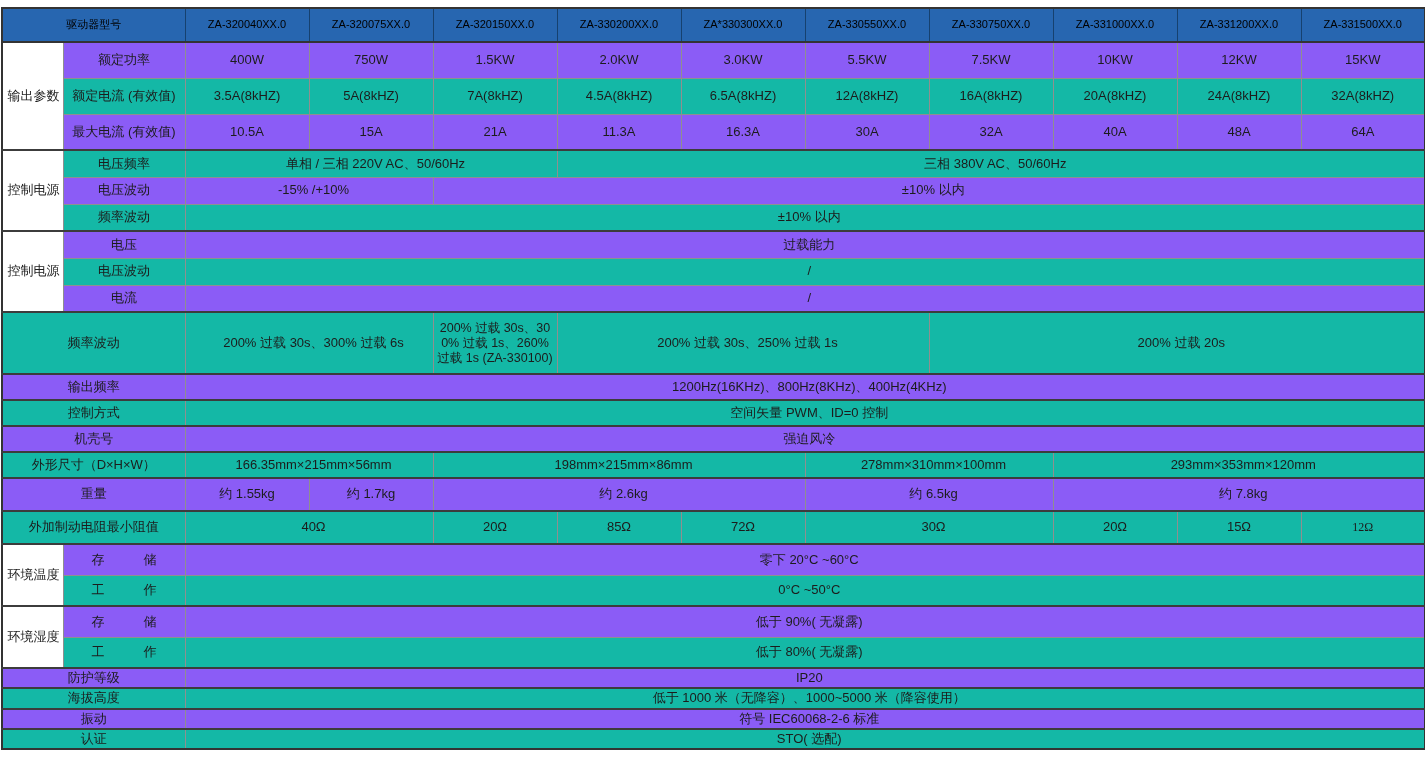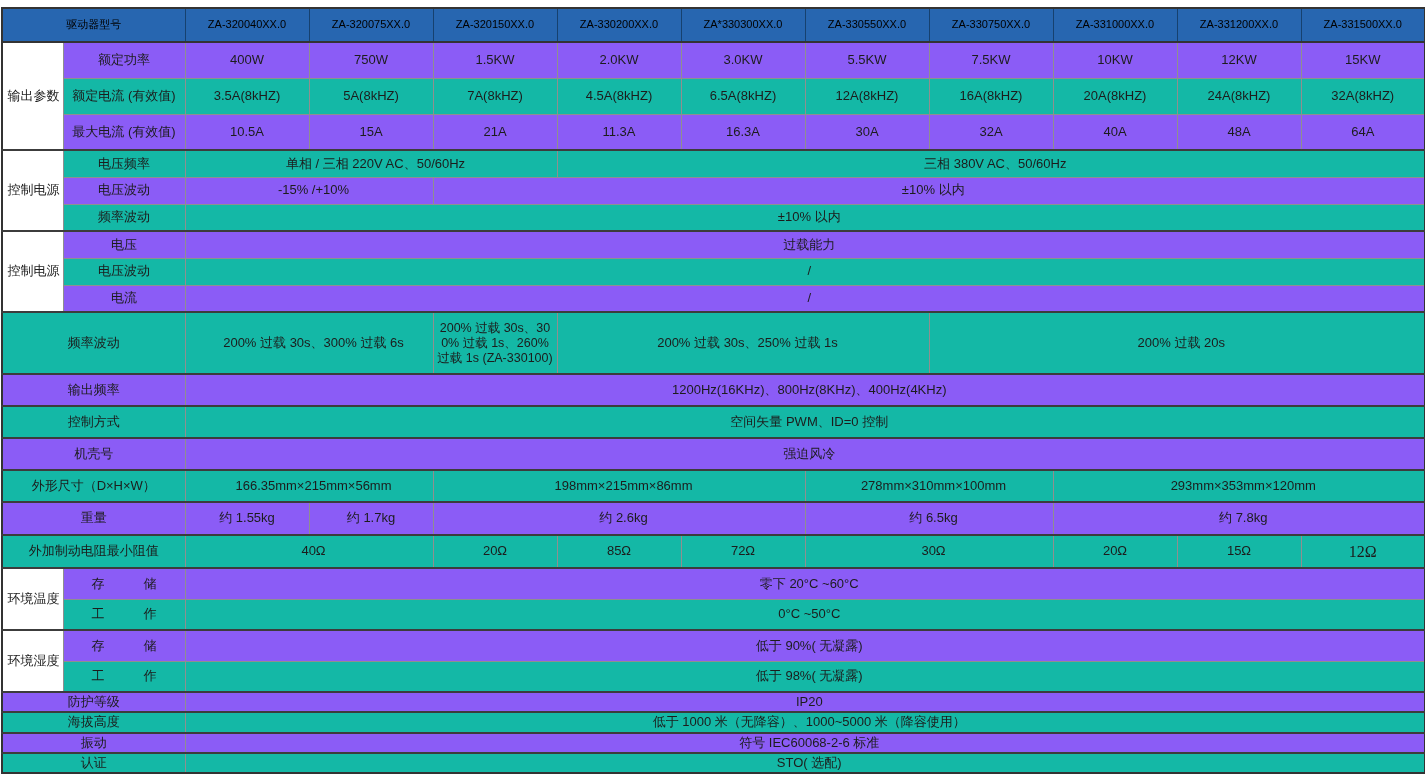--- a/index.html
+++ b/index.html
@@ -18,26 +18,26 @@
   td.gl{background:#ffffff !important;text-align:right;} 
   
   tr.t td{border-top:2px solid #3c3c3c;}
   
   td.ml{background-image:repeating-linear-gradient(to right,
         rgba(0,0,0,0) 0px,rgba(0,0,0,0) 123px,#d2d2d2 123px,#d2d2d2 124px);padding-left:12px;}
   
   tr.r-out{height:36px;}
   tr.r-pow{height:27px;}
   tr.r-ovl{height:62px;}
-  tr.r-sng{height:32px;margin-top:25px;}
+  tr.r-sng{height:26px;margin-top:25px;}
   tr.r-wb{height:33px;}
   tr.r-env{height:31px;}
   tr.r-bot{height:18px;}
   td.multi{font-size:12.5px;line-height:1.2;padding:0 2px;}
-  td.big{font-size:16px;font-family:"Liberation Serif","DejaVu Serif",serif;}
+  td.big{font-size:12px;font-family:"Liberation Serif","DejaVu Serif",serif;}
 </style>
 </head>
 <body>
 
 <div class="wrap">
 <table>
   <colgroup>
     <col style="width:61px">
         <col style="width:122px">
     <col style="width:124px">
@@ -198,21 +198,21 @@
       <td colspan="10" class="ml">0°C ~50°C</td>
     </tr>
 
     <tr class="w t r-env">
       <td class="gl" rowspan="2">环境湿度</td>
       <td>存　　　储</td>
       <td colspan="10" class="ml">低于 90%( 无凝露)</td>
     </tr>
     <tr class="g r-env">
       <td>工　　　作</td>
-      <td colspan="10" class="ml">低于 98%( 无凝露)</td>
+      <td colspan="10" class="ml">低于 80%( 无凝露)</td>
     </tr>
 
     <tr class="w t r-bot">
       <td colspan="2">防护等级</td>
       <td colspan="10" class="ml">IP20</td>
     </tr>
     <tr class="g t r-bot">
       <td colspan="2">海拔高度</td>
       <td colspan="10" class="ml">低于 1000 米（无降容）、1000~5000 米（降容使用）</td>
     </tr>

